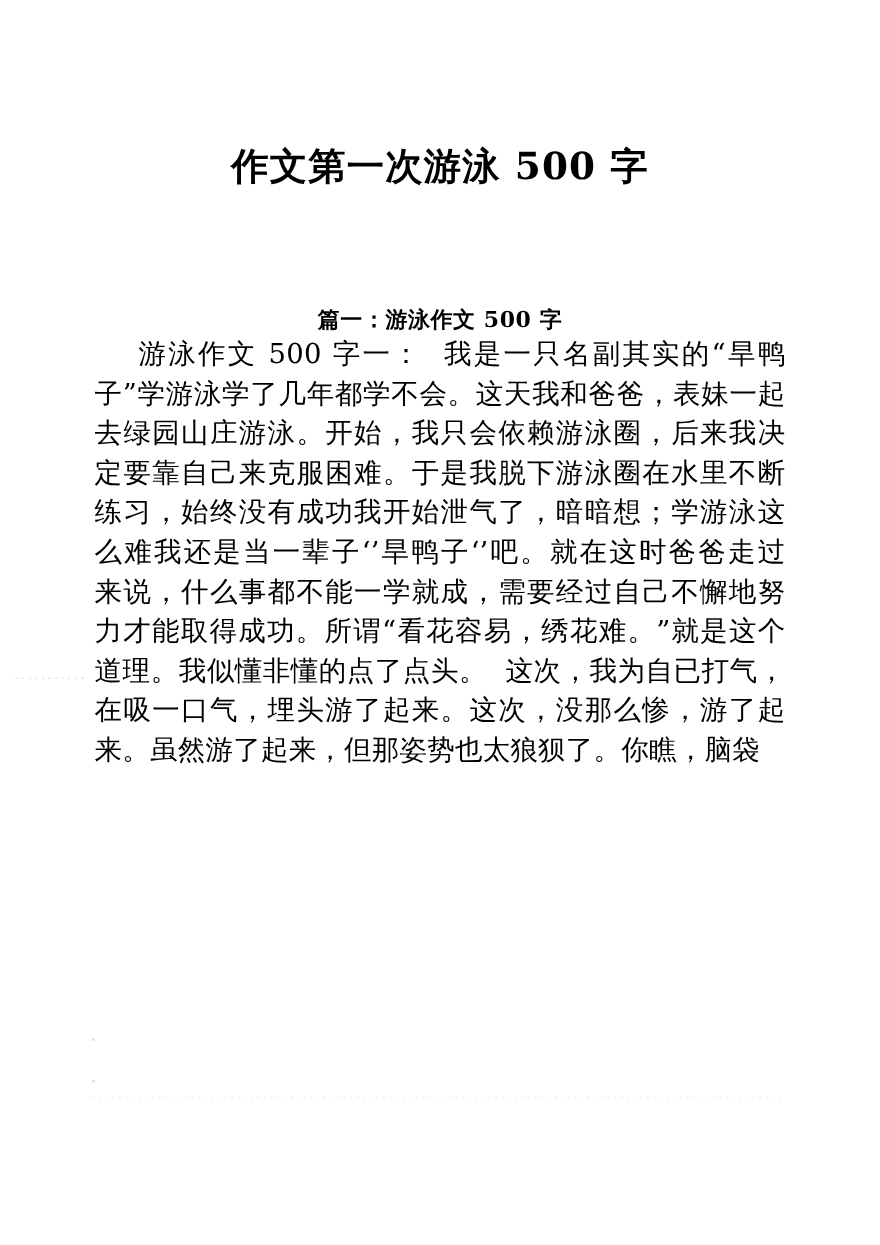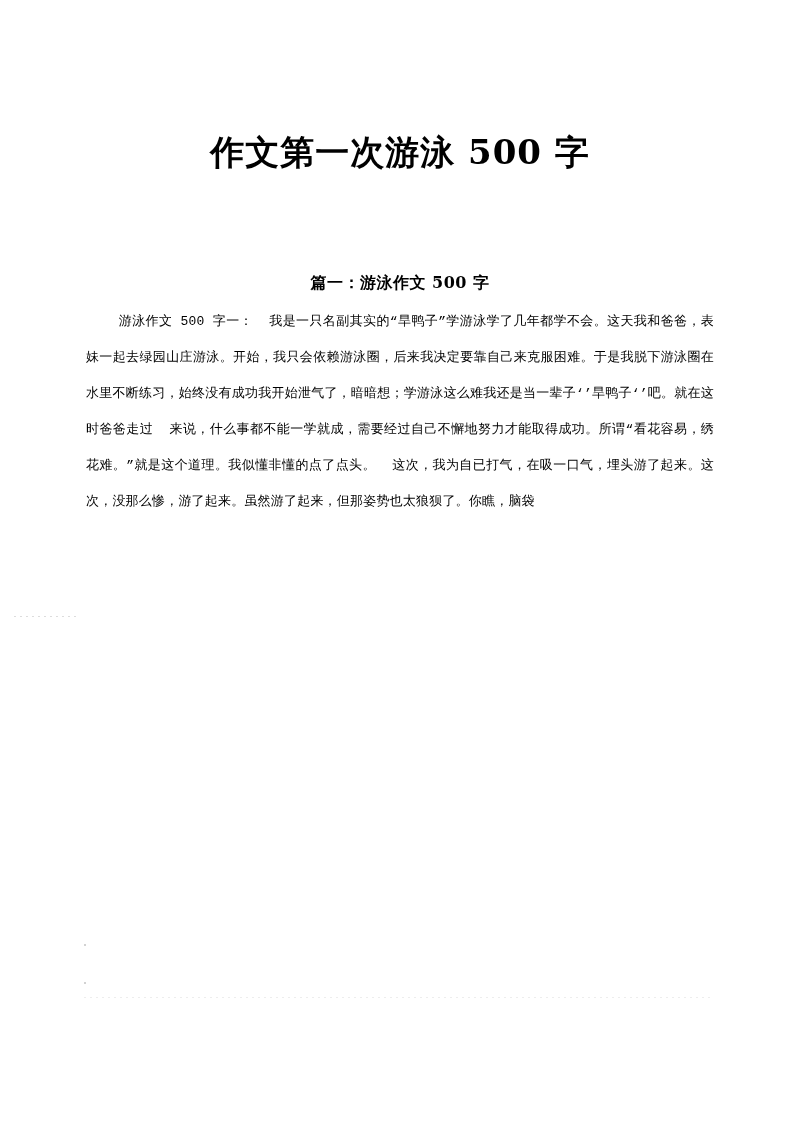--- a/index.html
+++ b/index.html
@@ -69,45 +69,44 @@
     white-space: pre;
   }
 
   
   .doc-subtitle {
     position: absolute;
     left: 0;
     right: 0;
     top: 244px;
     text-align: center;
-    font-size: 16px;
+    font-size: 20px;
     font-weight: bold;
     letter-spacing: 0.5px;
     line-height: 1.3;
     white-space: pre;
   }
 
   
   .body-wrap {
     position: absolute;
     left: 86px;
     top: 288px;
     width: 628px;
   }
 
   .para {
-    font-size: 13px;
+    font-size: 25px;
     line-height: 36px;
     text-align: justify;
     text-justify: inter-ideograph;
     margin: 0 0 0 0;
     letter-spacing: 0.2px;
     white-space: pre-wrap;
     word-break: break-all;
-    font-family: Liberation Mono, monospace;
   }
 
   .para + .para {
     margin-top: 2px;
   }
 </style>
 </head>
 <body>
 
 <div class="page">

